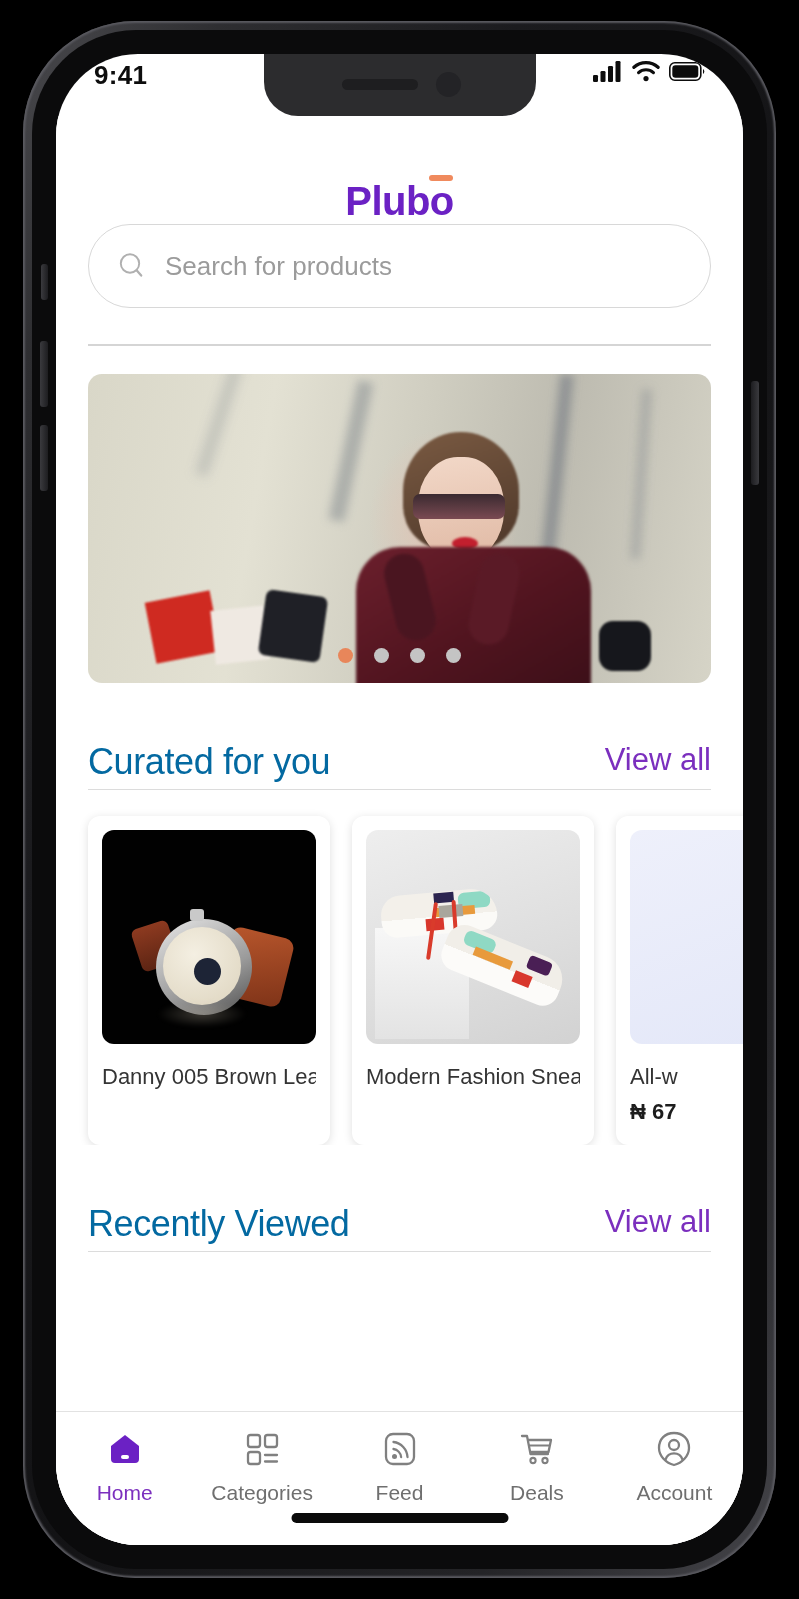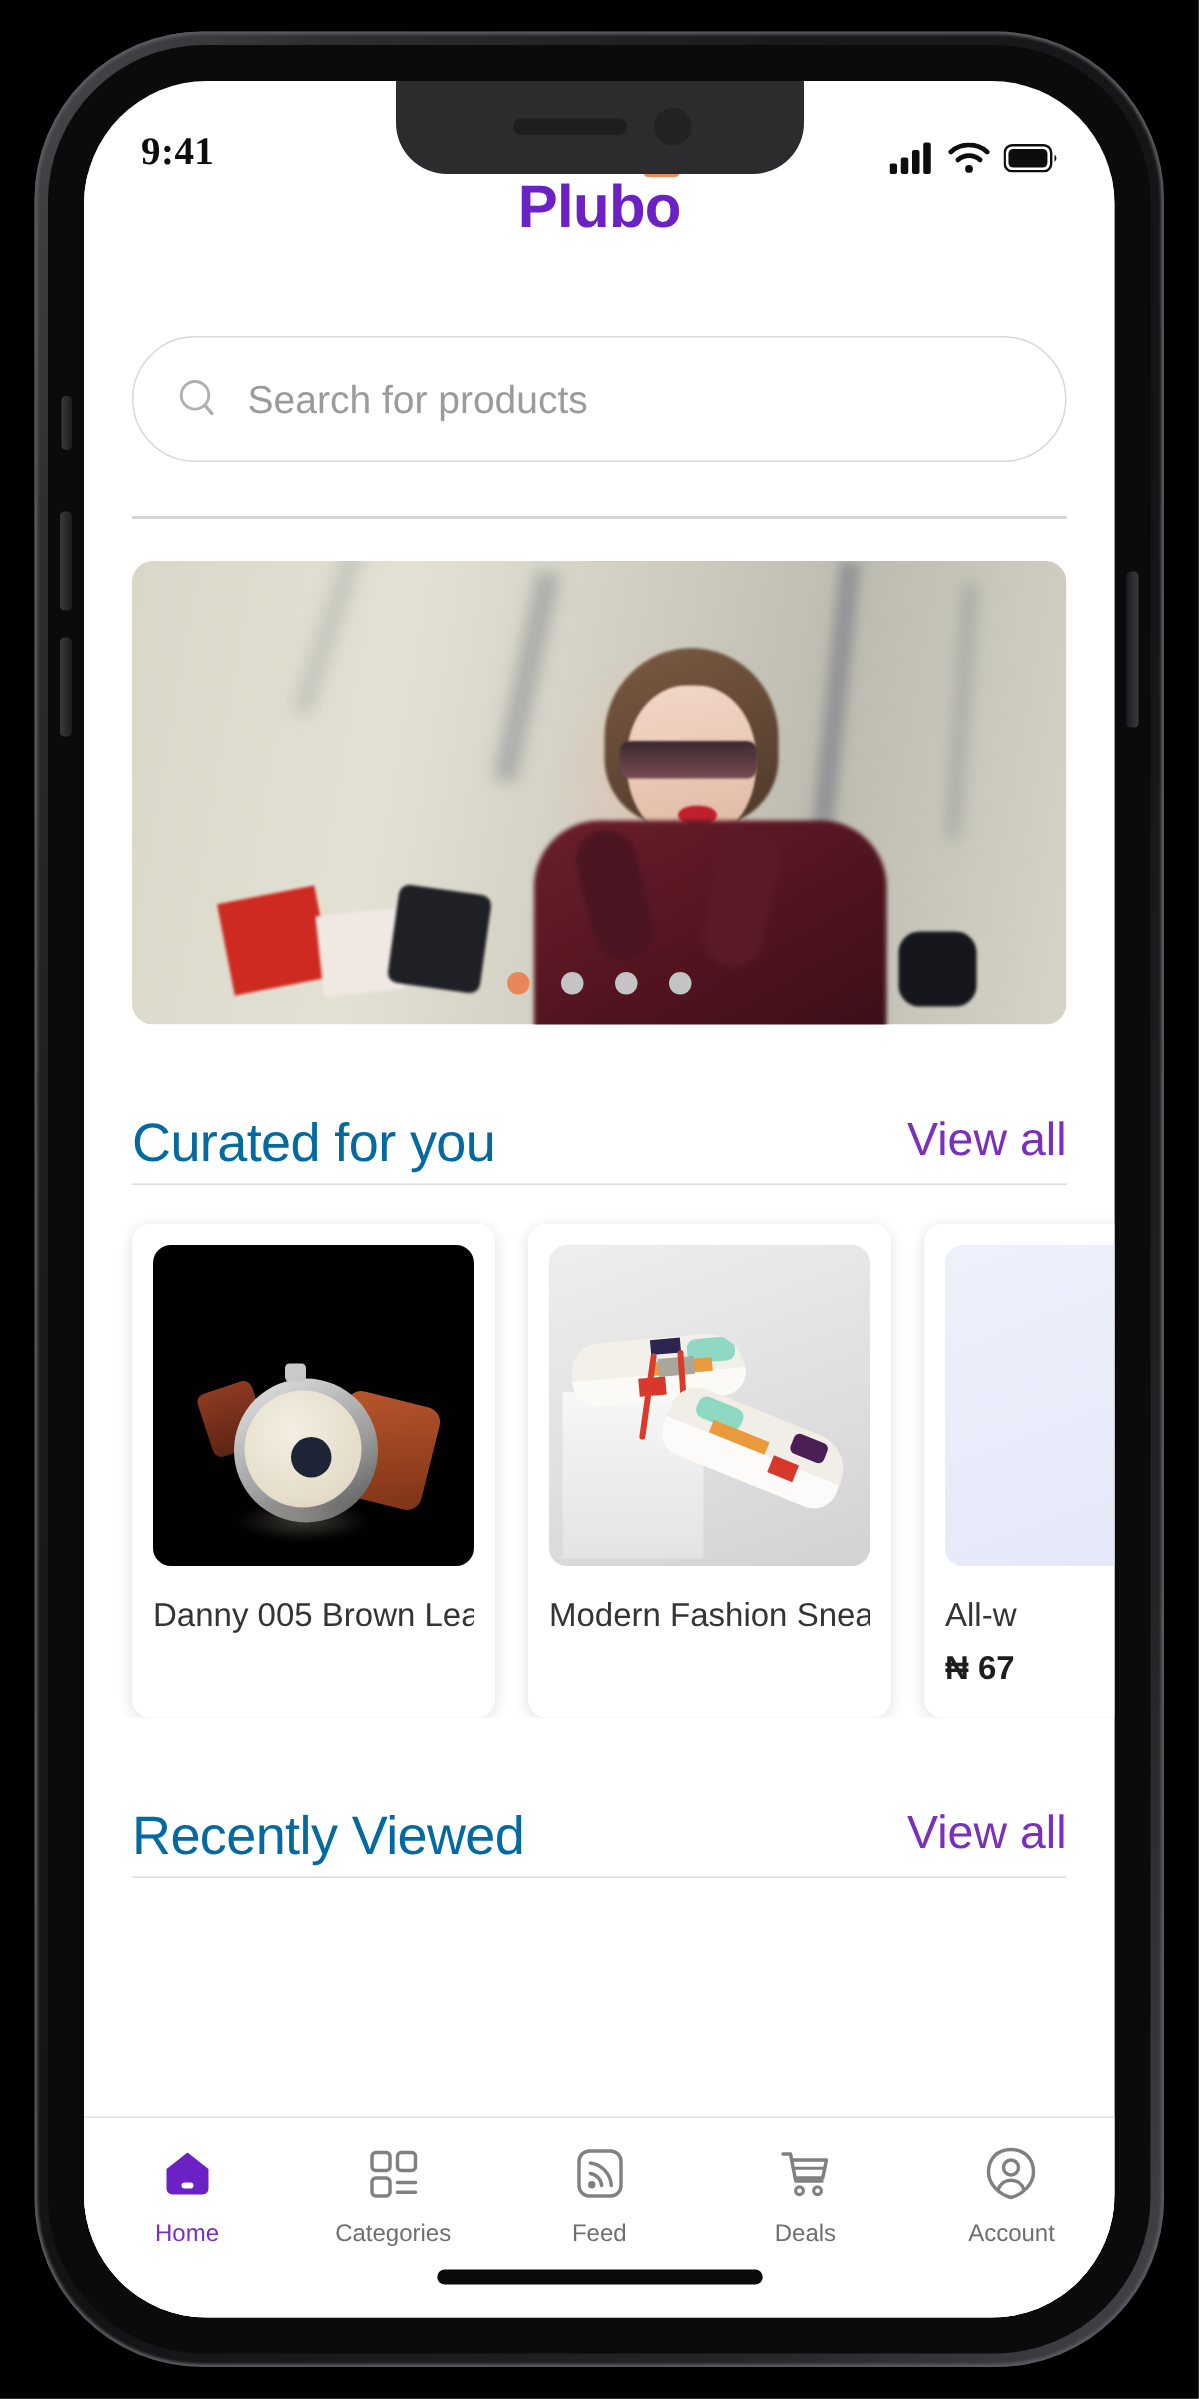--- a/index.html
+++ b/index.html
@@ -95,25 +95,24 @@
   }
 
   
   .status-bar {
     position: absolute;
     top: 0;
     left: 0;
     width: 687px;
     height: 62px;
     display: flex;
-    align-items: flex-end;
+    align-items: flex-start;
     justify-content: space-between;
     padding: 0 38px;
     z-index: 25;
-    font-family: Liberation Serif, serif;
   }
   .status-time {
     font-size: 26px;
     font-weight: 600;
     color: #0d0d0d;
     letter-spacing: 0.3px;
     padding-top: 6px;
   }
   .status-icons {
     display: flex;
@@ -128,21 +127,21 @@
     top: 62px;
     left: 0;
     width: 687px;
     height: 1429px;
     background: #ffffff;
   }
 
   .logo-wrap {
     height: 108px;
     display: flex;
-    align-items: flex-start;
+    align-items: flex-end;
     justify-content: center;
   }
   .logo {
     position: relative;
     font-size: 40px;
     font-weight: 700;
     color: #6b21c4;
     letter-spacing: -0.5px;
   }
   .logo-bar {
@@ -513,21 +512,21 @@
     z-index: 20;
   }
   .nav-item {
     flex: 1;
     display: flex;
     flex-direction: column;
     align-items: center;
     gap: 11px;
   }
   .nav-label {
-    font-size: 16px;
+    font-size: 21px;
     color: #6f6f6f;
   }
   .nav-item.active .nav-label { color: #7b2fbe; }
 
   .home-indicator {
     position: absolute;
     left: 50%;
     transform: translateX(-50%);
     bottom: 22px;
     width: 217px;

